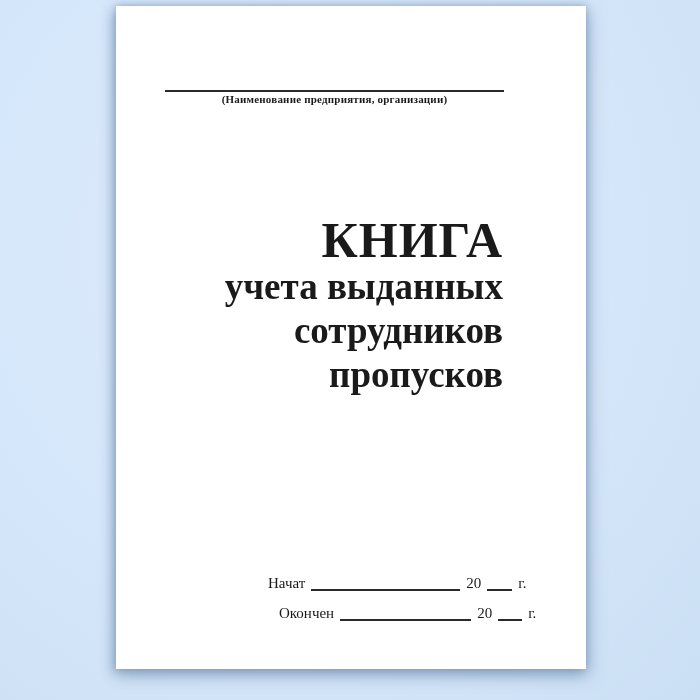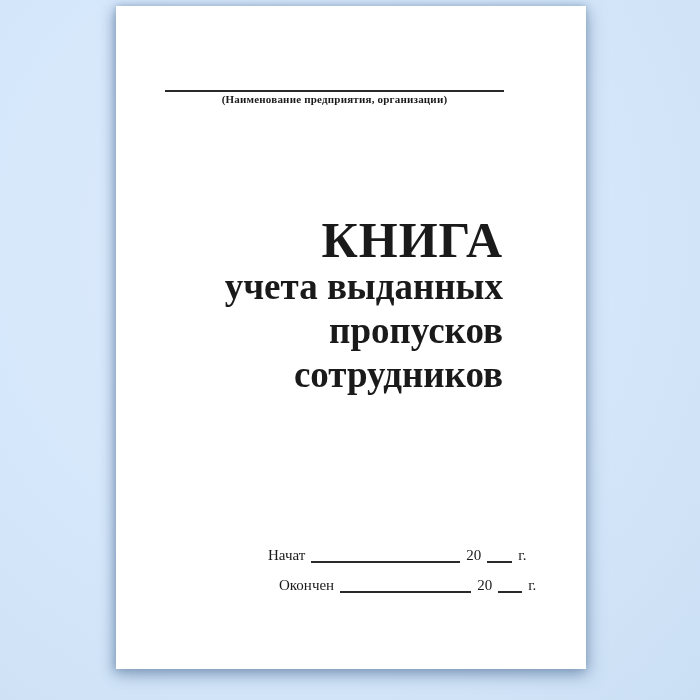--- a/index.html
+++ b/index.html
@@ -67,20 +67,21 @@
     white-space: nowrap;
     font-family: Liberation Serif, serif;
   }
   .fill-row {
     position: absolute;
     display: flex;
     align-items: baseline;
     font-size: 15px;
     gap: 6px;
     white-space: nowrap;
+    margin-top: 28px;
   }
   .row-started { left: 152px; top: 541px; }
   .row-ended   { left: 163px; top: 571px; }
   .blank {
     display: inline-block;
     border-bottom: 2px solid #2a2a2a;
     height: 11px;
     transform: translateY(3px);
   }
   .blank-long-1 { width: 149px; }
@@ -94,22 +95,22 @@
 <div class="sheet">
 
   <div class="org-block">
     <div class="org-line"></div>
     <div class="org-caption">(Наименование предприятия, организации)</div>
   </div>
 
   <div class="title-block">
     <div class="title-main">КНИГА</div>
     <div class="title-sub">учета выданных</div>
+    <div class="title-sub">сотрудников</div>
     <div class="title-sub">пропусков</div>
-    <div class="title-sub">сотрудников</div>
   </div>
 
   <div class="fill-row row-started">
     <span>Начат</span>
     <span class="blank blank-long-1"></span>
     <span>20</span>
     <span class="blank blank-short-1"></span>
     <span>г.</span>
   </div>
 

